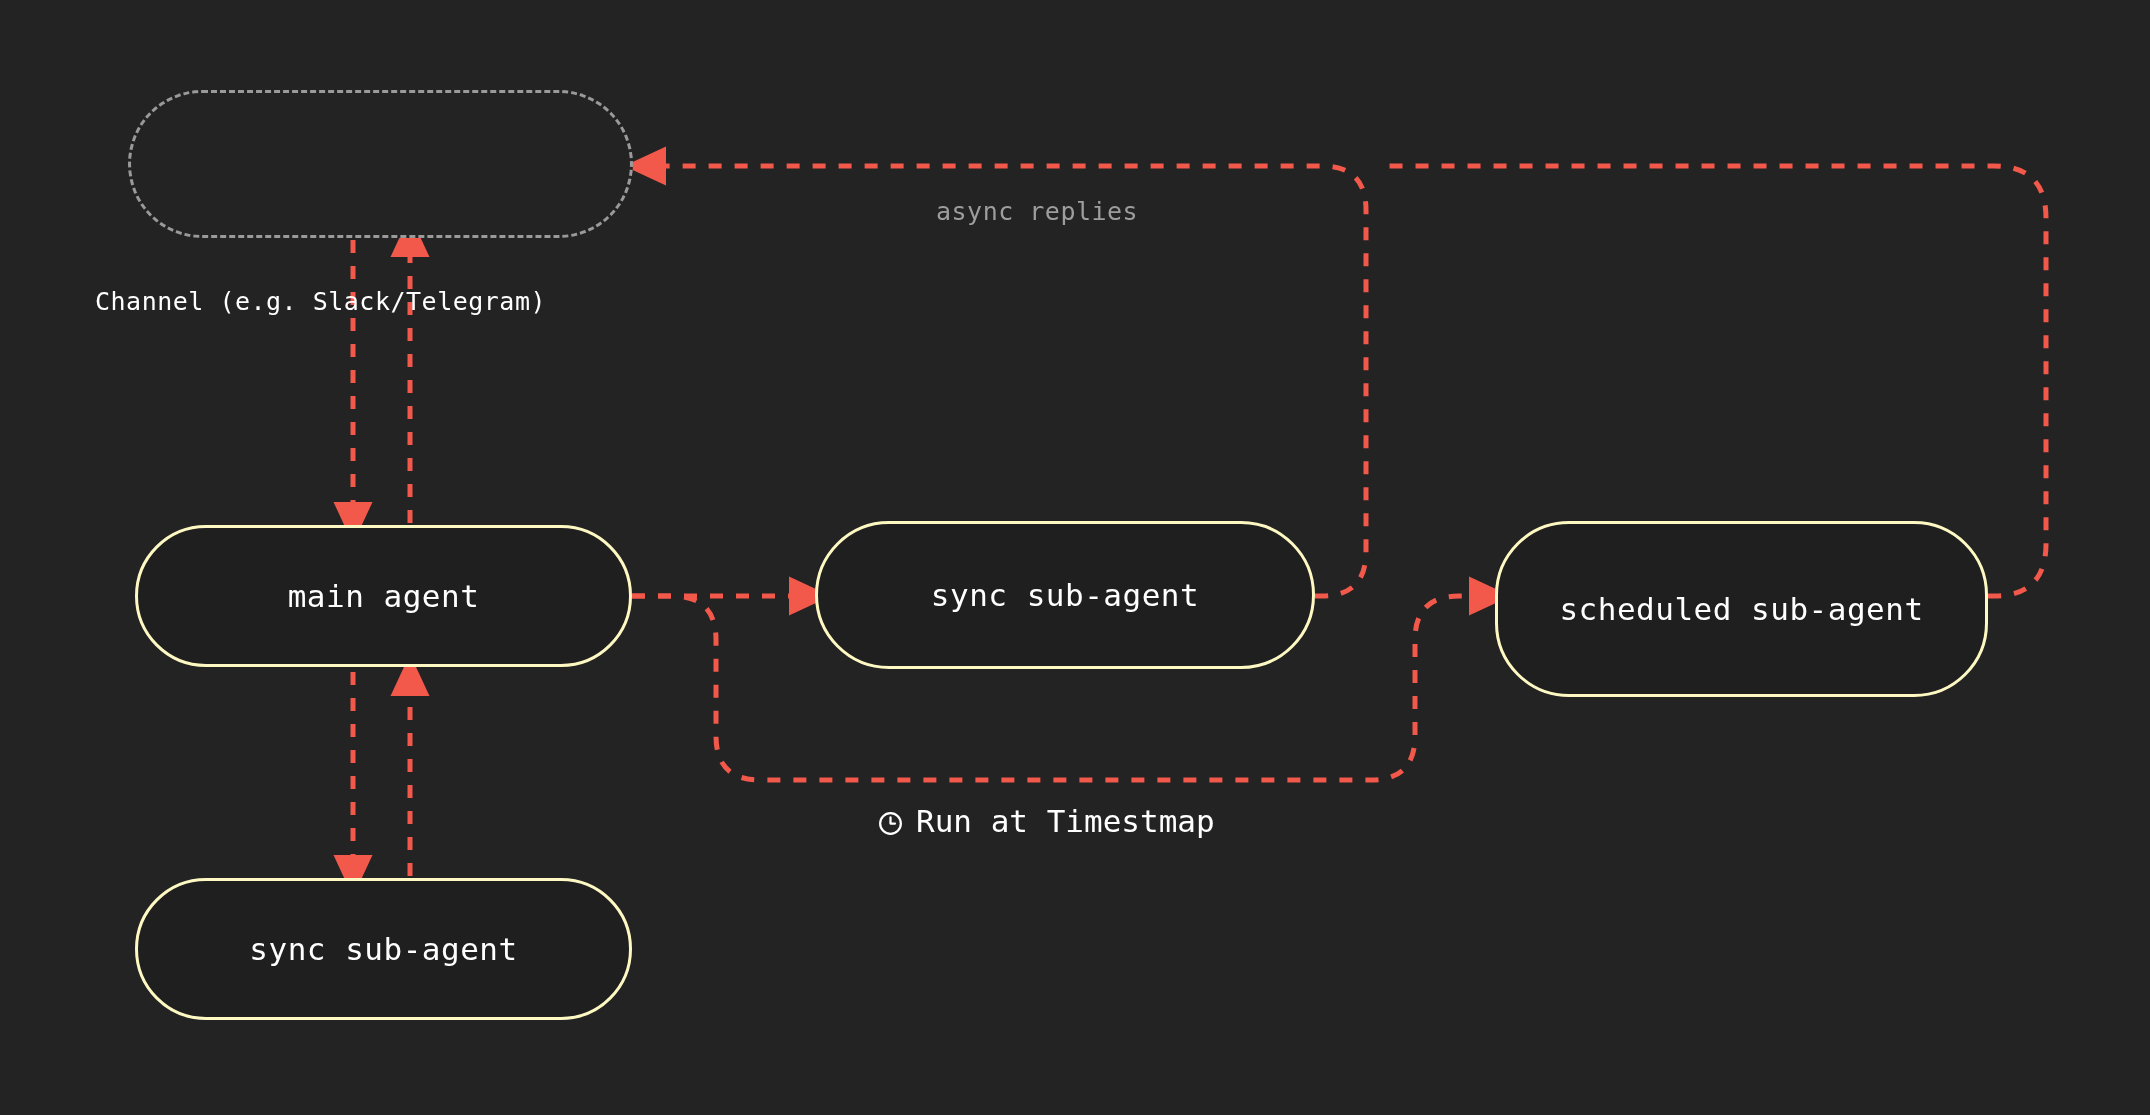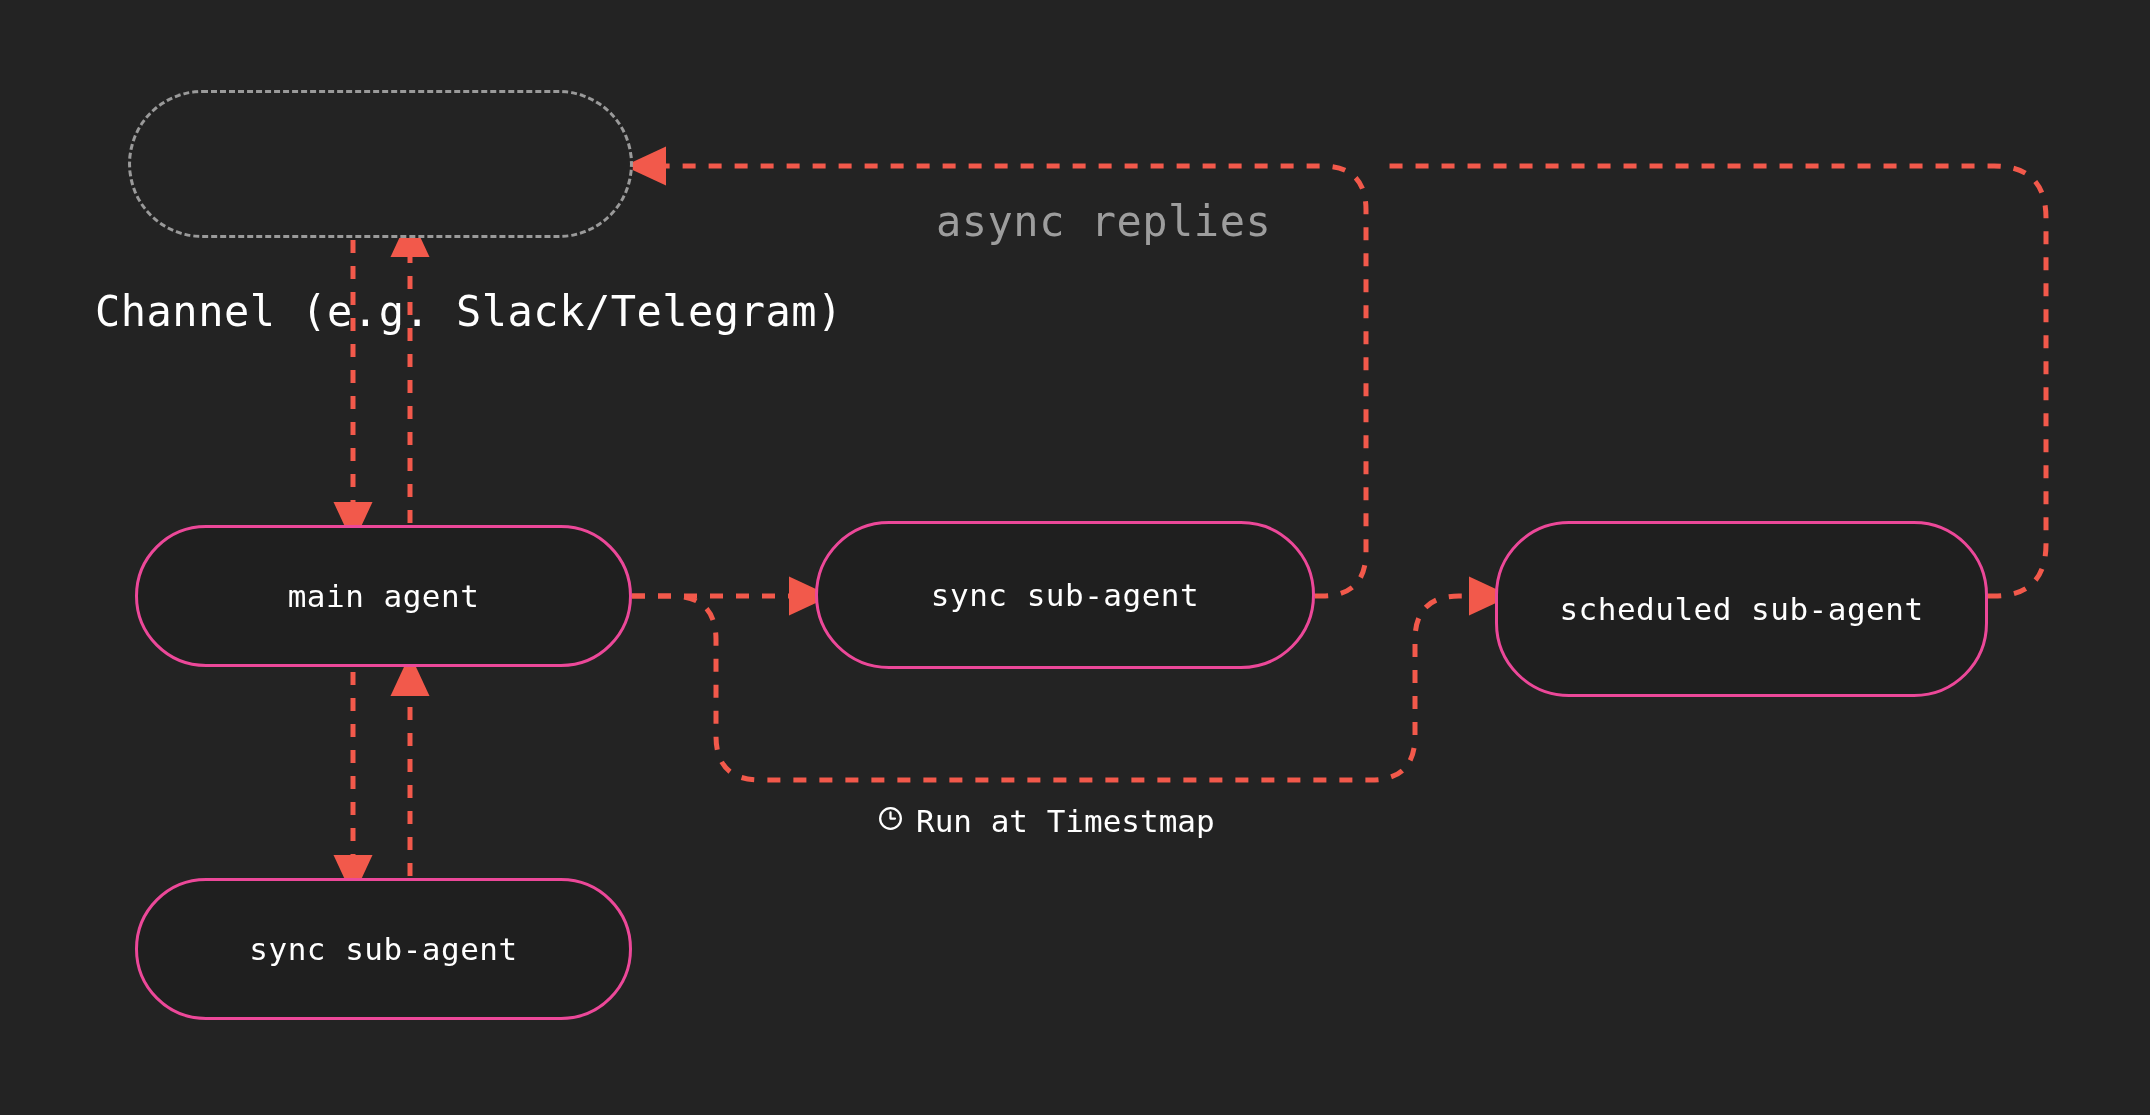--- a/index.html
+++ b/index.html
@@ -26,47 +26,48 @@
     height: 1115px;
     pointer-events: none;
   }
   .node {
     position: absolute;
     box-sizing: border-box;
     display: flex;
     align-items: center;
     justify-content: center;
     background: #1f1f1f;
-    border: 3px solid #ec4899;
+    border: 3px solid #fef9c3;
     border-radius: 74px;
     color: #ffffff;
     font-size: 31px;
     letter-spacing: 0.5px;
     white-space: nowrap;
   }
   .node.dashed {
     border: 3px dashed #9a9a9a;
     background: #232323;
   }
   .node-label {
     display: block;
   }
   .free-label {
     position: absolute;
     color: #ffffff;
-    font-size: 42px;
+    font-size: 25px;
     white-space: nowrap;
     letter-spacing: 0.5px;
   }
   .free-label.muted {
     color: #9d9d9d;
   }
   .edge-label {
     position: absolute;
     display: flex;
+    align-items: center;
     gap: 12px;
     color: #ffffff;
     font-size: 31px;
     white-space: nowrap;
   }
   .clock-icon {
     display: inline-block;
     width: 27px;
     height: 27px;
     flex: 0 0 auto;

